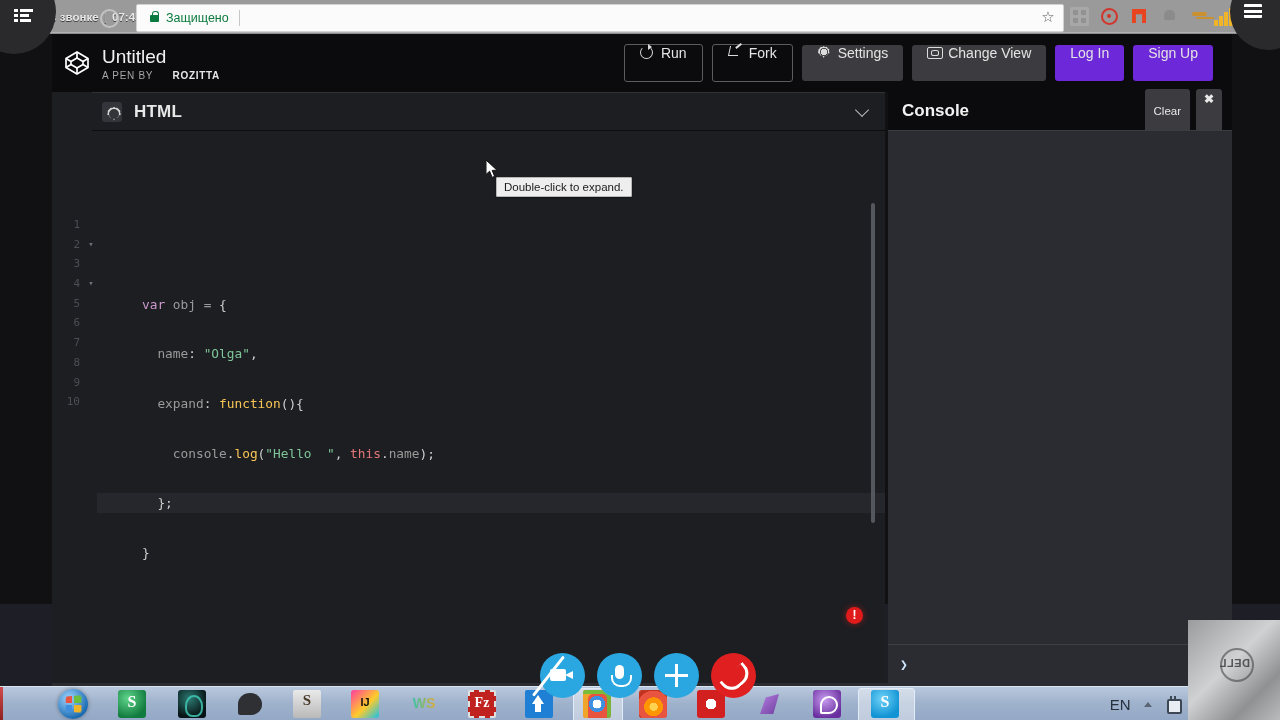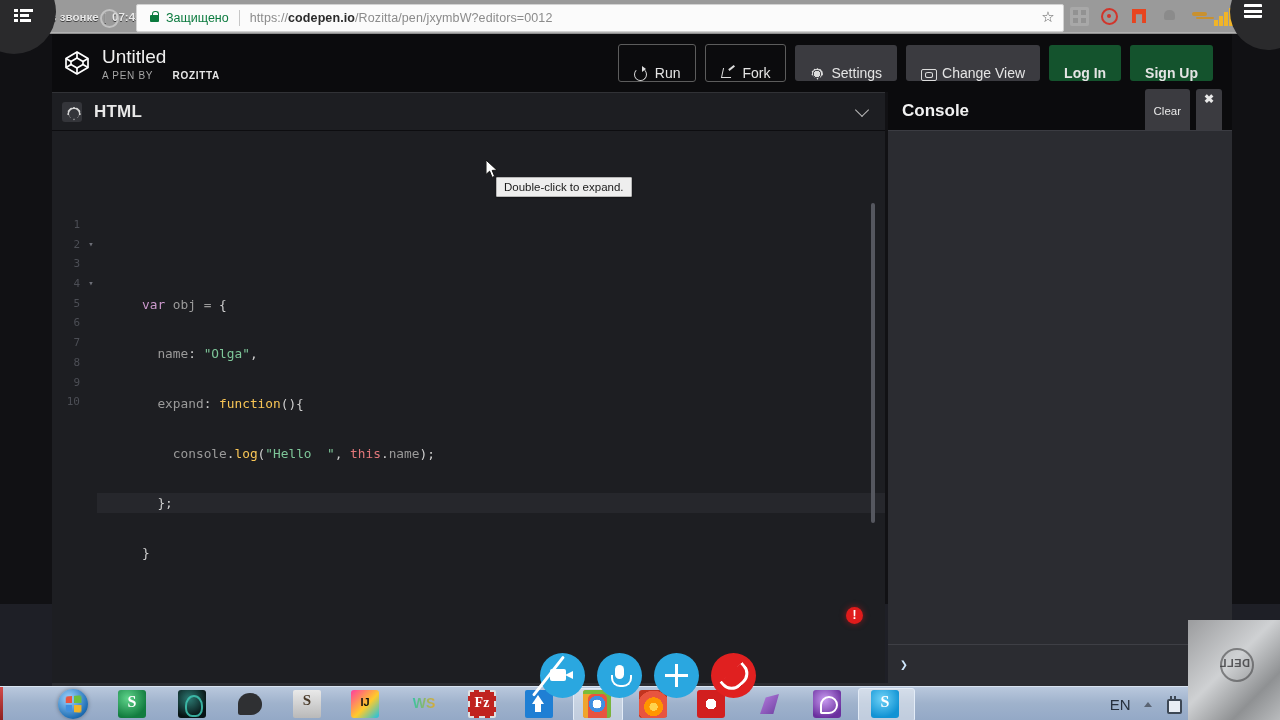--- a/index.html
+++ b/index.html
@@ -128,27 +128,27 @@
   }
   #pen-title-wrap{margin-left:12px;}
   #pen-title{color:#f0f0f0;font-size:19px;font-weight:normal;line-height:21px;}
   #pen-byline{
     color:#a6a6a6;font-size:10px;letter-spacing:.7px;margin-top:3px;
     text-transform:uppercase;
   }
   #pen-byline b{color:#e7e7e7;margin-left:16px;}
   #pen-actions{margin-left:auto;display:flex;align-items:center;gap:9px;margin-right:19px;}
   .pen-btn{
-    height:36px;display:flex;align-items:flex-end;gap:7px;
+    height:36px;display:flex;align-items:flex-start;gap:7px;
     padding:0 15px;border-radius:3px;
     color:#e4e4e4;font-size:14px;white-space:nowrap;cursor:pointer;
   }
   .pen-btn.outline{background:#0b0b0d;border:1px solid #5c5c5c;}
   .pen-btn.solid{background:#3b3b40;}
-  .pen-btn.plain{background:#14532d;font-weight:bold;}
+  .pen-btn.plain{background:#6d28d9;}
   .btn-ico{width:14px;height:14px;position:relative;flex:0 0 auto;}
   .ico-run:after{
     content:"";position:absolute;left:0;top:1px;width:11px;height:11px;
     border:1.6px solid #dcdcdc;border-radius:50%;
     border-top-color:transparent;
   }
   .ico-run:before{
     content:"";position:absolute;left:8px;top:-1px;width:0;height:0;
     border-left:4px solid #dcdcdc;border-top:3px solid transparent;
     border-bottom:3px solid transparent;
@@ -182,21 +182,21 @@
   }
 
   
   #editors{
     position:absolute;left:52px;top:58px;width:833px;height:591px;
     background:#1d1e22;
   }
   .panel-head{
     height:37px;background:#1d1e22;
     border-top:1px solid #313236;border-bottom:1px solid #0d0d10;
-    display:flex;align-items:center;position:relative;
+    display:flex;align-items:center;position:relative;margin-left:40px;
   }
   .panel-gear{
     width:20px;height:20px;margin-left:10px;background:#34353a;border-radius:3px;
     position:relative;flex:0 0 auto;
   }
   .panel-gear:after{
     content:"";position:absolute;left:5px;top:5px;width:10px;height:10px;
     border:2.4px solid #d5d5d5;border-radius:50%;
     clip-path:polygon(50% 0,62% 10%,78% 4%,84% 20%,100% 26%,94% 42%,100% 58%,
       84% 64%,78% 80%,62% 74%,50% 100%,38% 74%,22% 80%,16% 64%,0 58%,6% 42%,
@@ -512,21 +512,20 @@
 
   <div id="skype-call-pill">
     <span>2 в звонке</span><span class="sep"> | </span><span>07:45</span>
   </div>
   <div id="call-record-dot"></div>
 
   <div id="omnibox">
     <span id="lock-icon"></span>
     <span id="secure-label">Защищено</span>
     <span id="omnibox-divider"></span>
-    <span id="url-text"><span>https://</span><b>codepen.io</b><span>/Rozitta/pen/jxymbW?editors=0012</span></span>
   </div>
 
   <div id="star-icon">☆</div>
   <div class="ext-icon" id="ext-grid"></div>
   <div class="ext-icon" id="ext-target"></div>
   <div class="ext-icon" id="ext-flag"></div>
   <div class="ext-icon" id="ext-bell"></div>
   <div class="ext-icon" id="ext-key"></div>
   <div id="ext-signal"></div>
   <div id="chrome-menu"></div>

